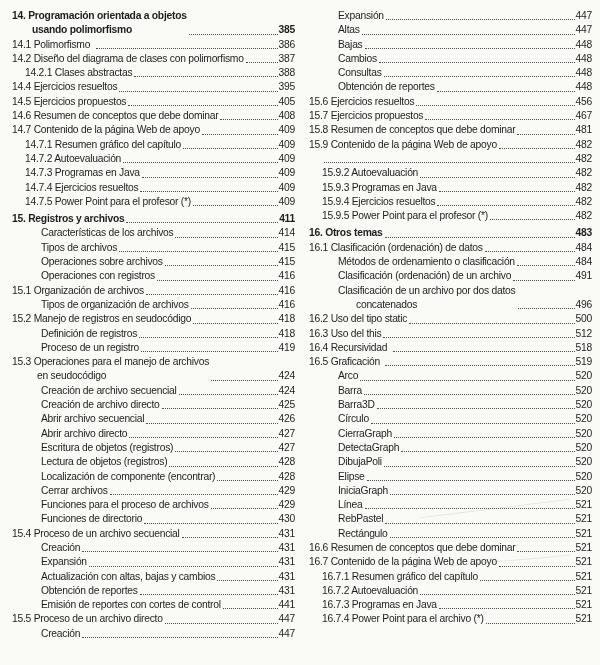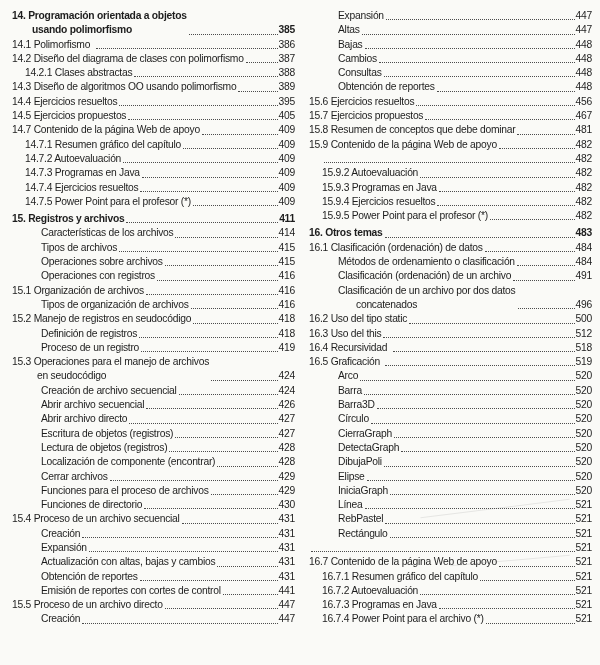--- a/index.html
+++ b/index.html
@@ -73,33 +73,33 @@
         <span class="lbl">14.2 Diseño del diagrama de clases con polimorfismo</span>
         <span class="leader"></span>
         <span class="pgnum">387</span>
       </div>
       <div class="entry subsection">
         <span class="lbl">14.2.1 Clases abstractas</span>
         <span class="leader"></span>
         <span class="pgnum">388</span>
       </div>
       <div class="entry section">
-        <span class="lbl">14.3 Diseño de algoritmos OO usando polimorfismo</span>
-        <span class="leader"></span>
-        <span class="pgnum">389</span>
-      </div>
-      <div class="entry section">
         <span class="lbl">14.4 Ejercicios resueltos</span>
         <span class="leader"></span>
         <span class="pgnum">395</span>
       </div>
       <div class="entry section">
         <span class="lbl">14.5 Ejercicios propuestos</span>
         <span class="leader"></span>
         <span class="pgnum">405</span>
+      </div>
+      <div class="entry section">
+        <span class="lbl">14.6 Resumen de conceptos que debe dominar</span>
+        <span class="leader"></span>
+        <span class="pgnum">408</span>
       </div>
       <div class="entry section">
         <span class="lbl">14.7 Contenido de la página Web de apoyo</span>
         <span class="leader"></span>
         <span class="pgnum">409</span>
       </div>
       <div class="entry subsection">
         <span class="lbl">14.7.1 Resumen gráfico del capítulo</span>
         <span class="leader"></span>
         <span class="pgnum">409</span>
@@ -179,20 +179,25 @@
 en seudocódigo</span>
         <span class="leader"></span>
         <span class="pgnum">424</span>
       </div>
       <div class="entry item">
         <span class="lbl">Creación de archivo secuencial</span>
         <span class="leader"></span>
         <span class="pgnum">424</span>
       </div>
       <div class="entry item">
+        <span class="lbl">Creación de archivo directo</span>
+        <span class="leader"></span>
+        <span class="pgnum">425</span>
+      </div>
+      <div class="entry item">
         <span class="lbl">Abrir archivo secuencial</span>
         <span class="leader"></span>
         <span class="pgnum">426</span>
       </div>
       <div class="entry item">
         <span class="lbl">Abrir archivo directo</span>
         <span class="leader"></span>
         <span class="pgnum">427</span>
       </div>
       <div class="entry item">
@@ -441,20 +446,21 @@
         <span class="lbl">RebPastel</span>
         <span class="leader"></span>
         <span class="pgnum">521</span>
       </div>
       <div class="entry item">
         <span class="lbl">Rectángulo</span>
         <span class="leader"></span>
         <span class="pgnum">521</span>
       </div>
       <div class="entry section">
+        <span class="lbl">16.6 Resumen de conceptos que debe dominar</span>
         <span class="leader"></span>
         <span class="pgnum">521</span>
       </div>
       <div class="entry section">
         <span class="lbl">16.7 Contenido de la página Web de apoyo</span>
         <span class="leader"></span>
         <span class="pgnum">521</span>
       </div>
       <div class="entry subsection">
         <span class="lbl">16.7.1 Resumen gráfico del capítulo</span>

